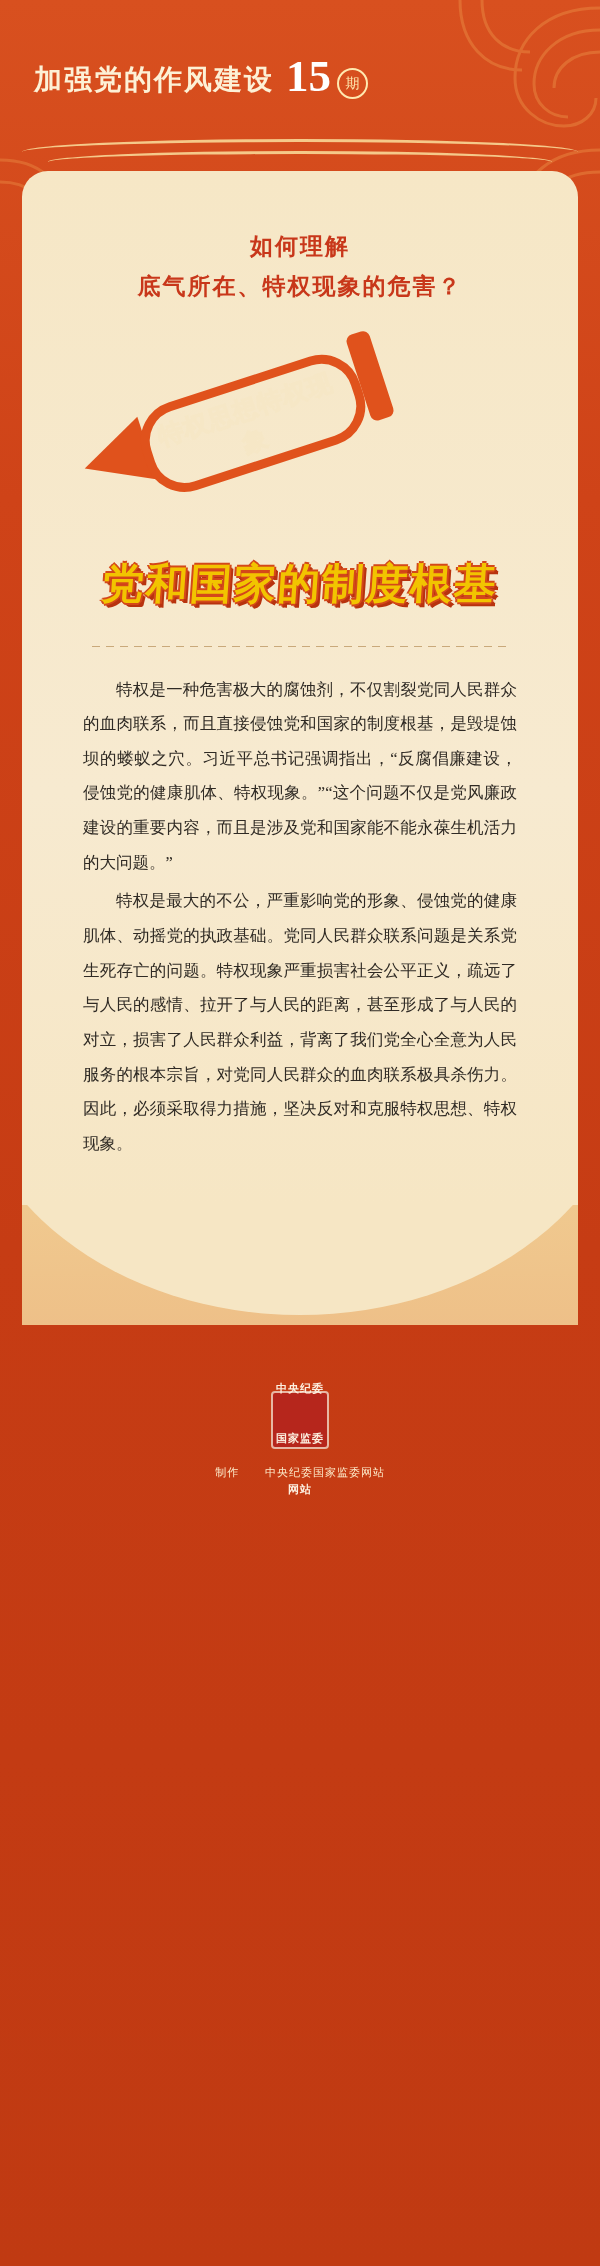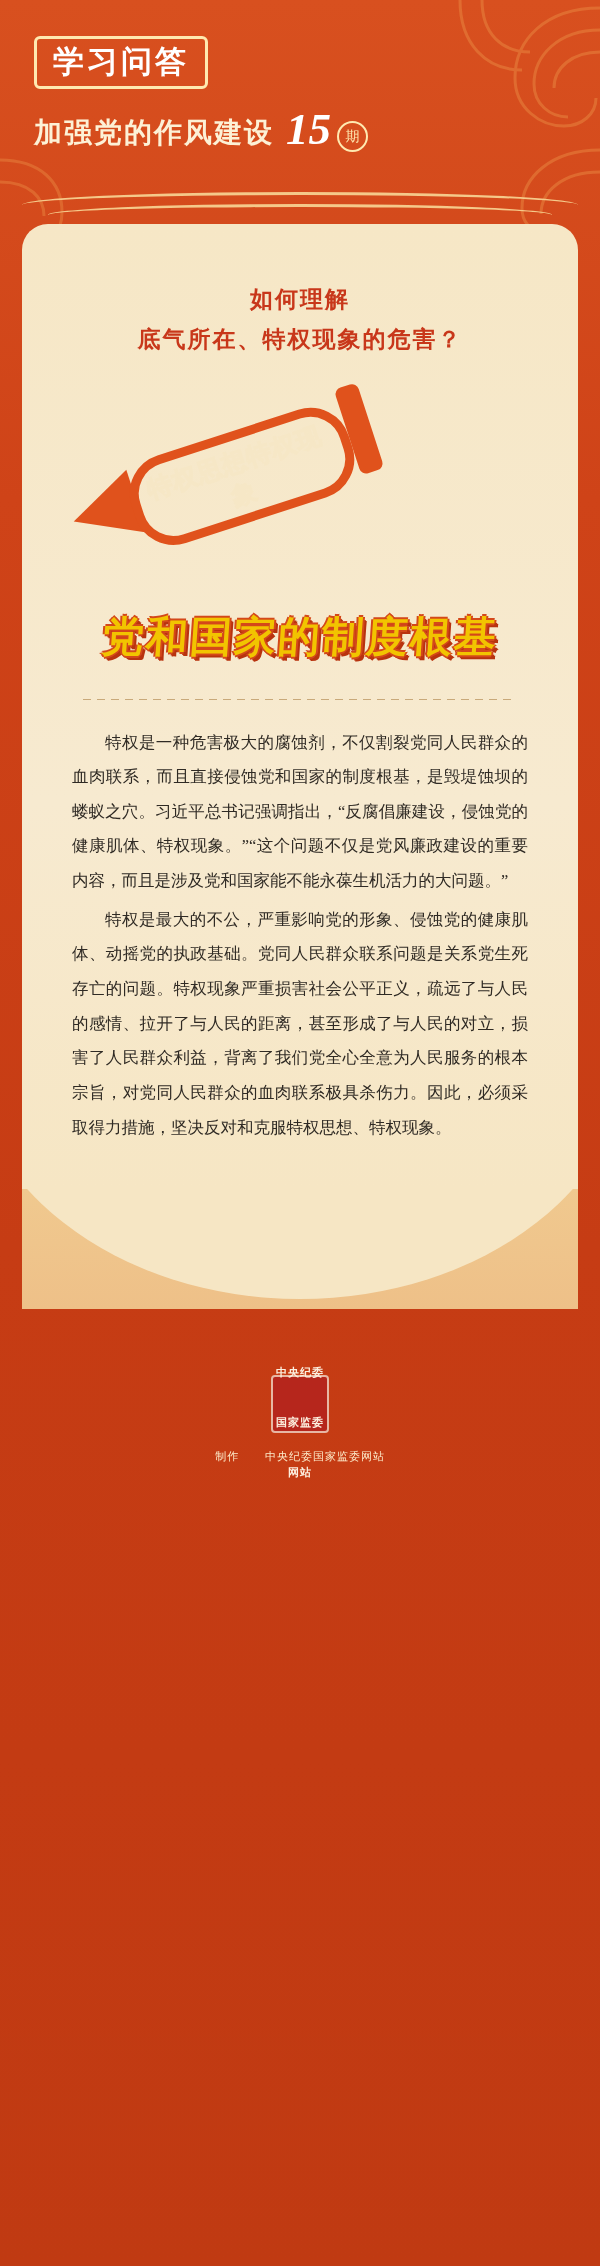--- a/index.html
+++ b/index.html
@@ -67,21 +67,20 @@
     letter-spacing: 2px;
     font-family: "Liberation Serif", serif;
   }
   .issue-num {
     font-size: 45px;
     font-weight: bold;
     margin-left: 12px;
     color: #ffffff;
     font-family: "Liberation Serif", serif;
     line-height: 1;
-    font-style: italic;
   }
   .issue-qi {
     display: inline-block;
     margin-left: 6px;
     width: 27px;
     height: 27px;
     line-height: 27px;
     text-align: center;
     border: 2px solid #ffe9b0;
     border-radius: 50%;
@@ -109,21 +108,21 @@
     height: 8px;
     border-top: 3px solid #f5c98a;
     border-radius: 50% 50% 0 0 / 100% 100% 0 0;
   }
   
   .card {
     position: relative;
     margin: 0 22px;
     background: linear-gradient(180deg, #f6e7c6 0%, #f7ead0 60%, #f6e6c4 100%);
     border-radius: 26px 26px 0 0;
-    padding: 56px 0 0;
+    padding: 56px 11px 0;
     z-index: 2;
   }
   .q-title {
     text-align: center;
     color: #c8371a;
     font-weight: bold;
     font-family: "Liberation Serif", serif;
     line-height: 1.75;
   }
   .q-line1 { font-size: 23px; letter-spacing: 2px; }
@@ -282,21 +281,20 @@
   </svg>
 
   <svg class="swirl-left" viewBox="0 0 120 120">
     <g fill="none" stroke="#e8843f" stroke-width="3">
       <path d="M0 10 C40 10 62 32 62 62 C62 84 48 98 30 98"></path>
       <path d="M0 32 C30 32 44 48 44 66"></path>
     </g>
   </svg>
 
   <div class="header">
-    <div class="badge">学习问答</div>
     <div class="subtitle-row">
       <div class="subtitle-main">加强党的作风建设</div>
       <div class="issue-num">15</div>
       <div class="issue-qi">期</div>
     </div>
   </div>
 
   <div class="eave">
     <div class="eave-bar"></div>
     <div class="eave-bar2"></div>

